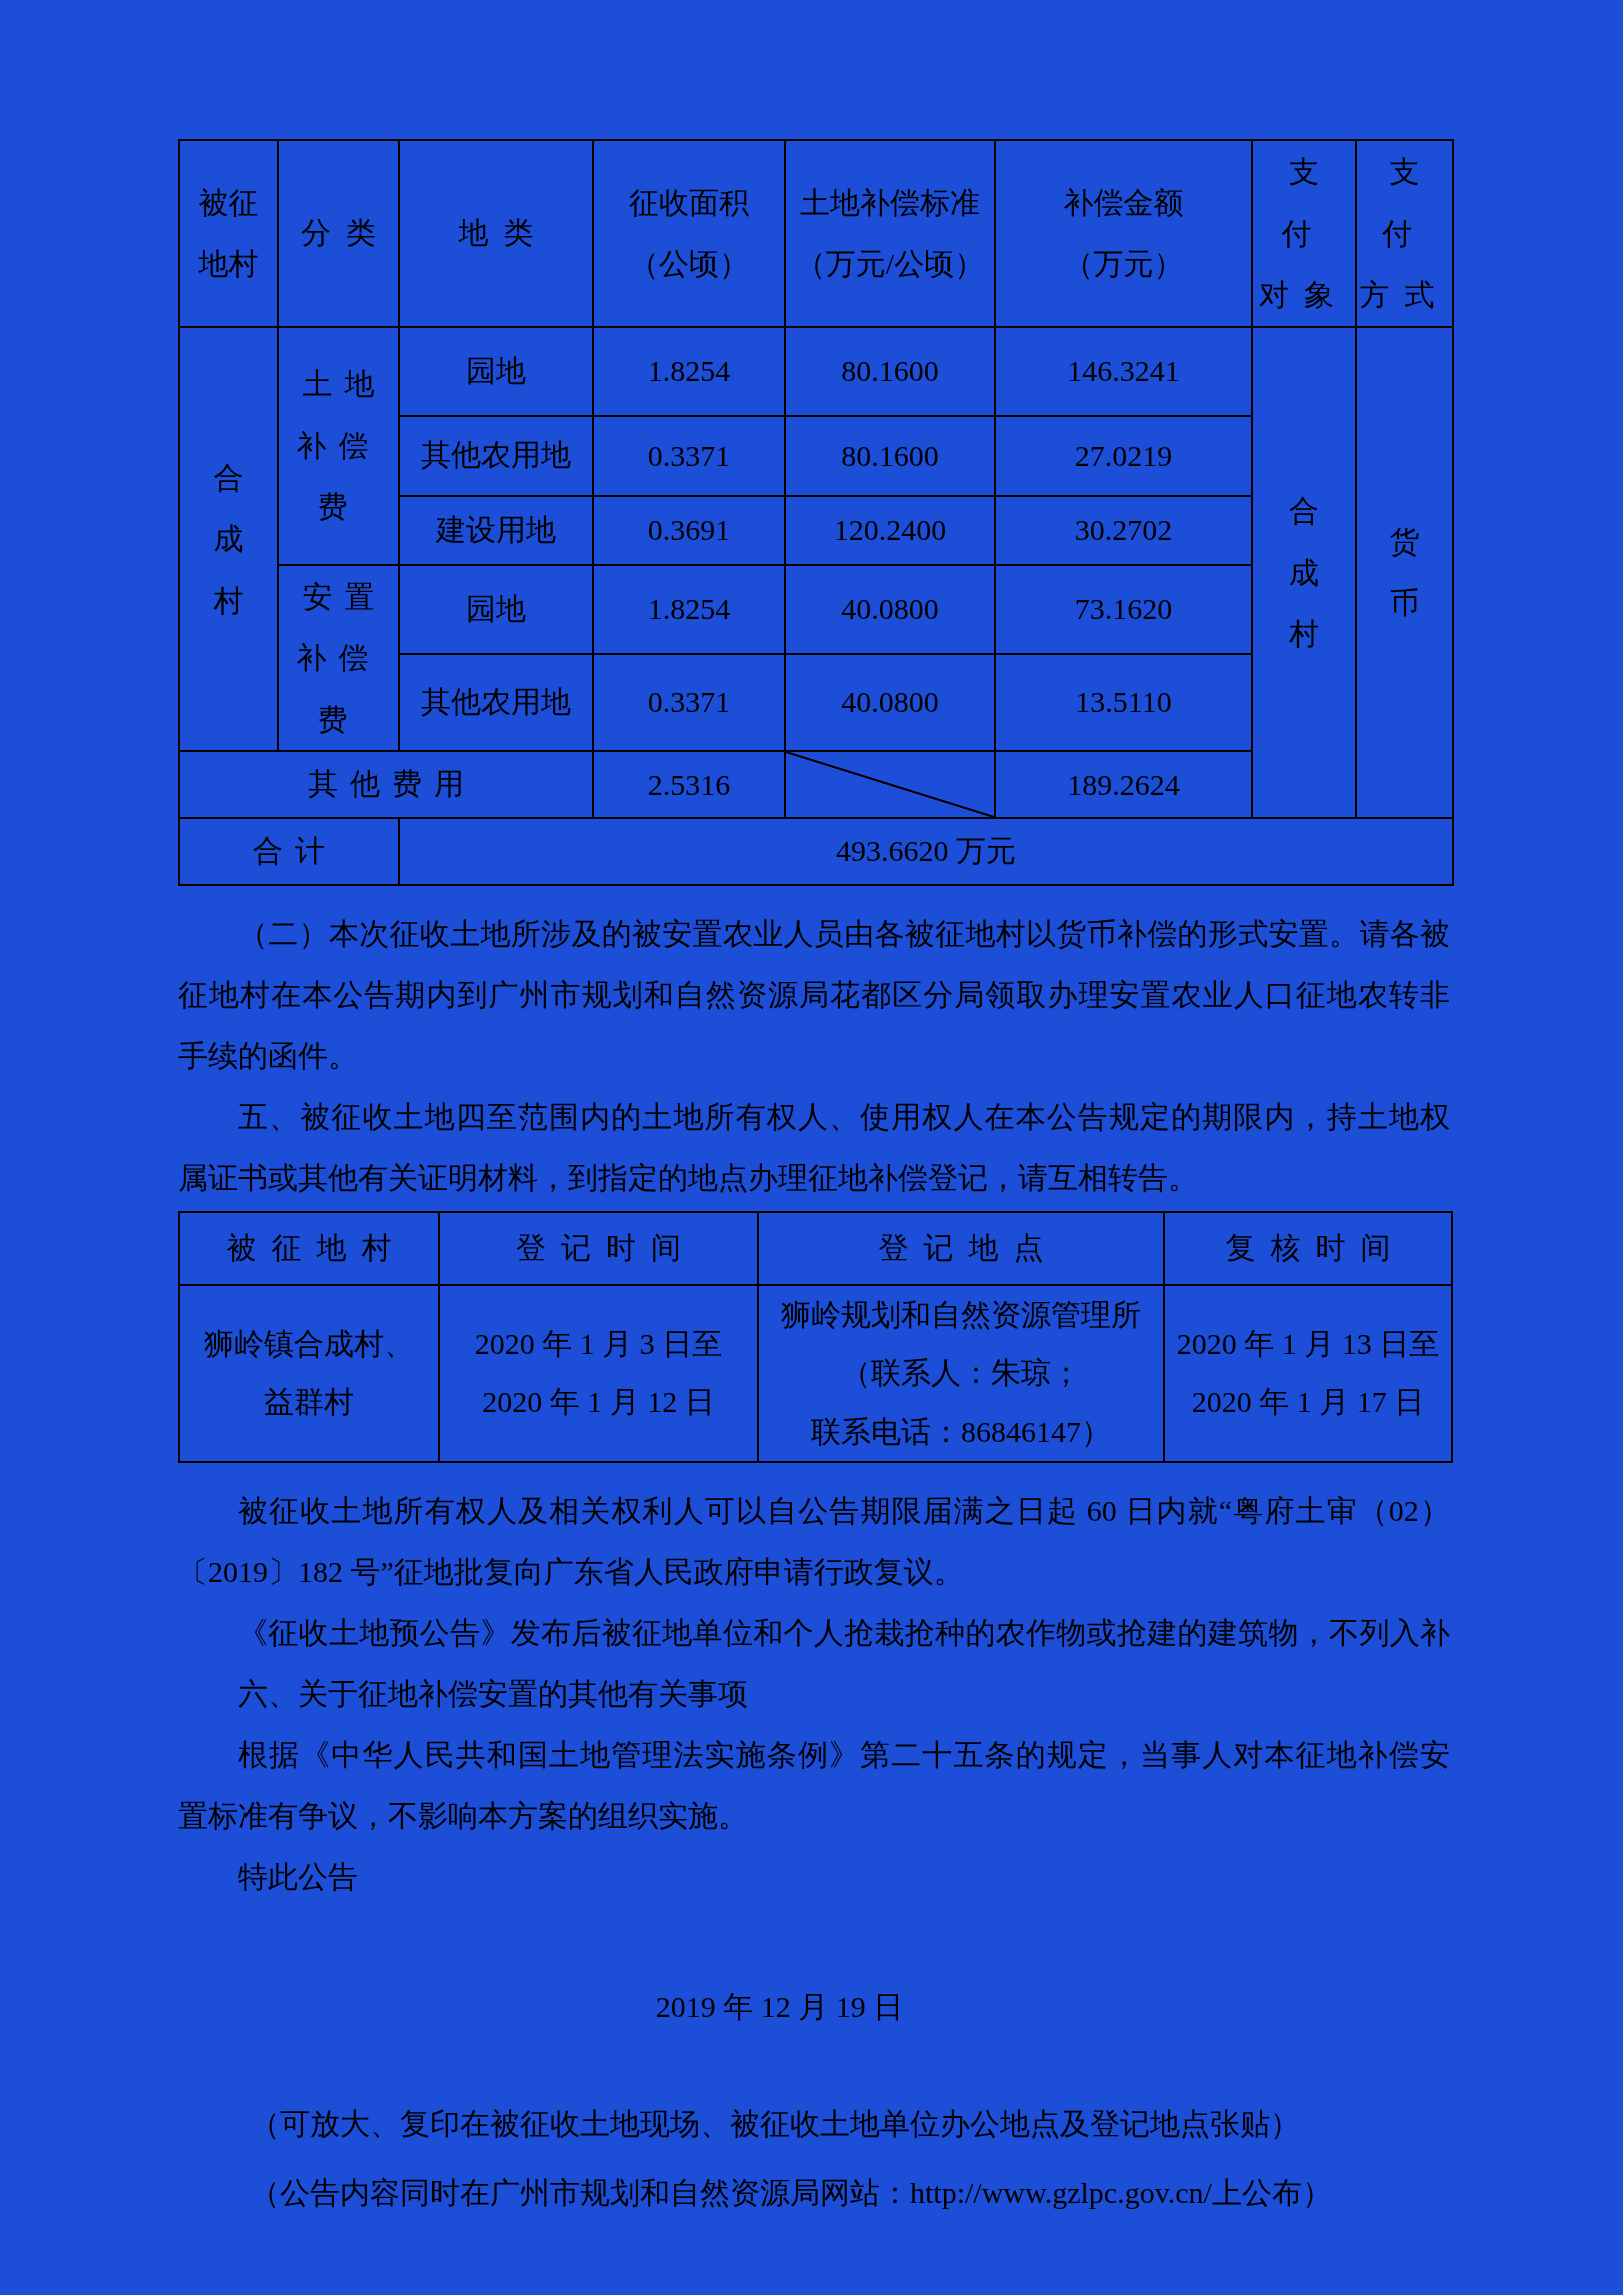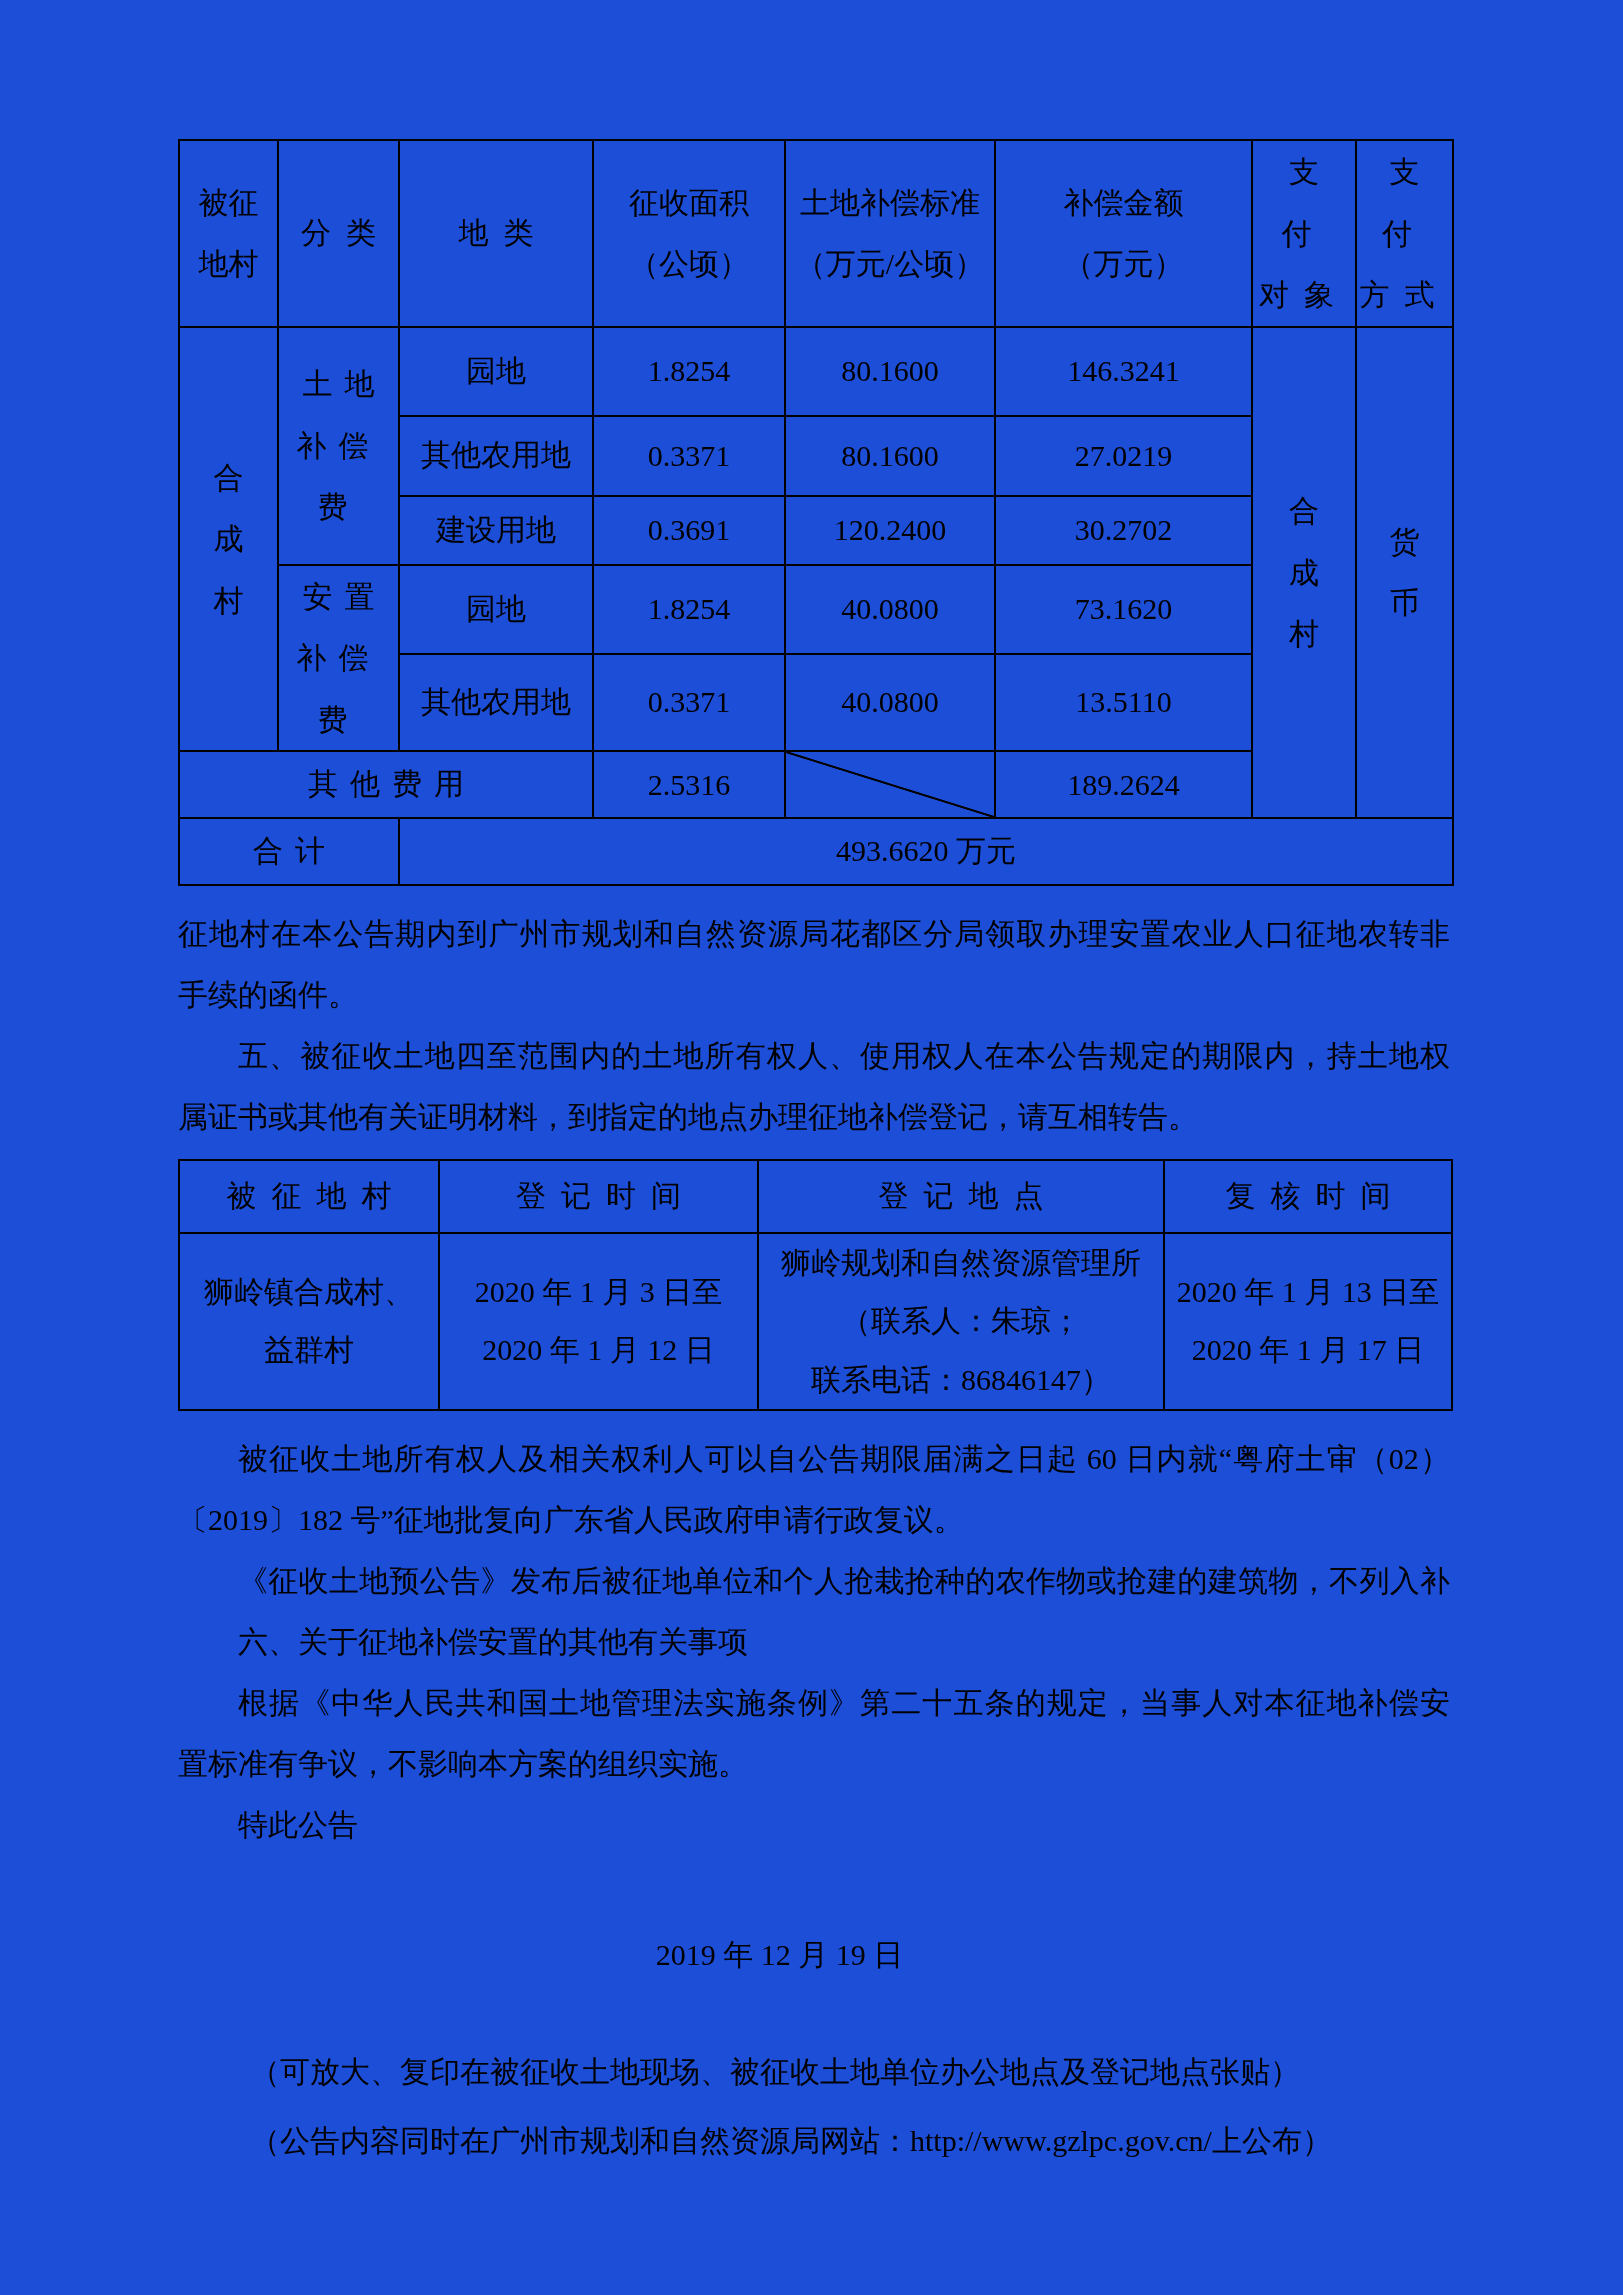--- a/index.html
+++ b/index.html
@@ -41,21 +41,21 @@
     background: linear-gradient(to top right,
       transparent calc(50% - 1.4px),
       #000 calc(50% - 0.7px),
       #000 calc(50% + 0.7px),
       transparent calc(50% + 1.4px));
   }
   .t2 td.data { line-height: 1.95; }
 
   
   .body-block { margin-top: 16.7px; }
-  .t2 { margin-top: 12px; }
+  .t2 { margin-top: 3px; }
   .line {
     height: 61px;
     line-height: 61px;
     white-space: nowrap;
   }
   .fill {
     text-align: justify;
     text-align-last: justify;
     white-space: normal;
   }
@@ -160,20 +160,21 @@
       <td>189.2624</td>
     </tr>
     <tr style="height:67px">
       <td colspan="2" class="sp2">合计</td>
       <td colspan="6">493.6620 万元</td>
     </tr>
   </tbody>
     </table>
 
   <div class="body-block">
+    <div class="line fill ind">（二）本次征收土地所涉及的被安置农业人员由各被征地村以货币补偿的形式安置。请各被</div>
     <div class="line fill">征地村在本公告期内到广州市规划和自然资源局花都区分局领取办理安置农业人口征地农转非</div>
     <div class="line">手续的函件。</div>
     <div class="line fill ind">五、被征收土地四至范围内的土地所有权人、使用权人在本公告规定的期限内，持土地权</div>
     <div class="line">属证书或其他有关证明材料，到指定的地点办理征地补偿登记，请互相转告。</div>
   </div>
 
   <table class="t2">
     <colgroup>
       <col style="width:260px">
         <col style="width:319px">

